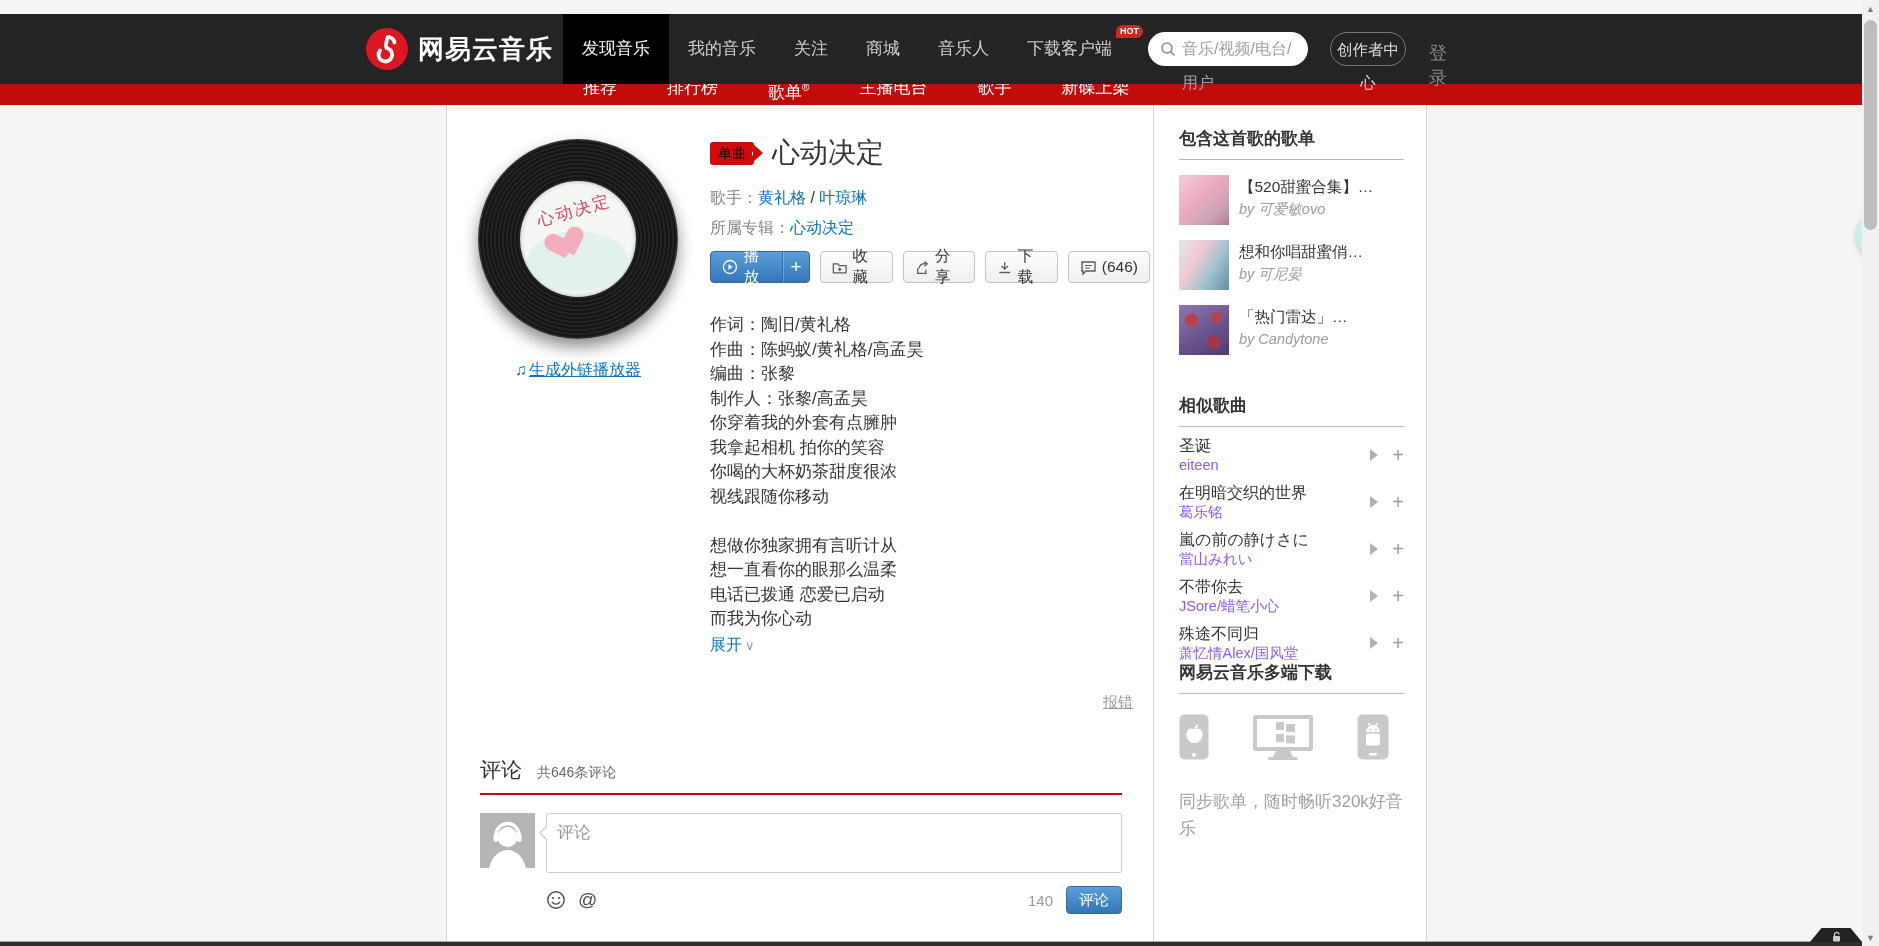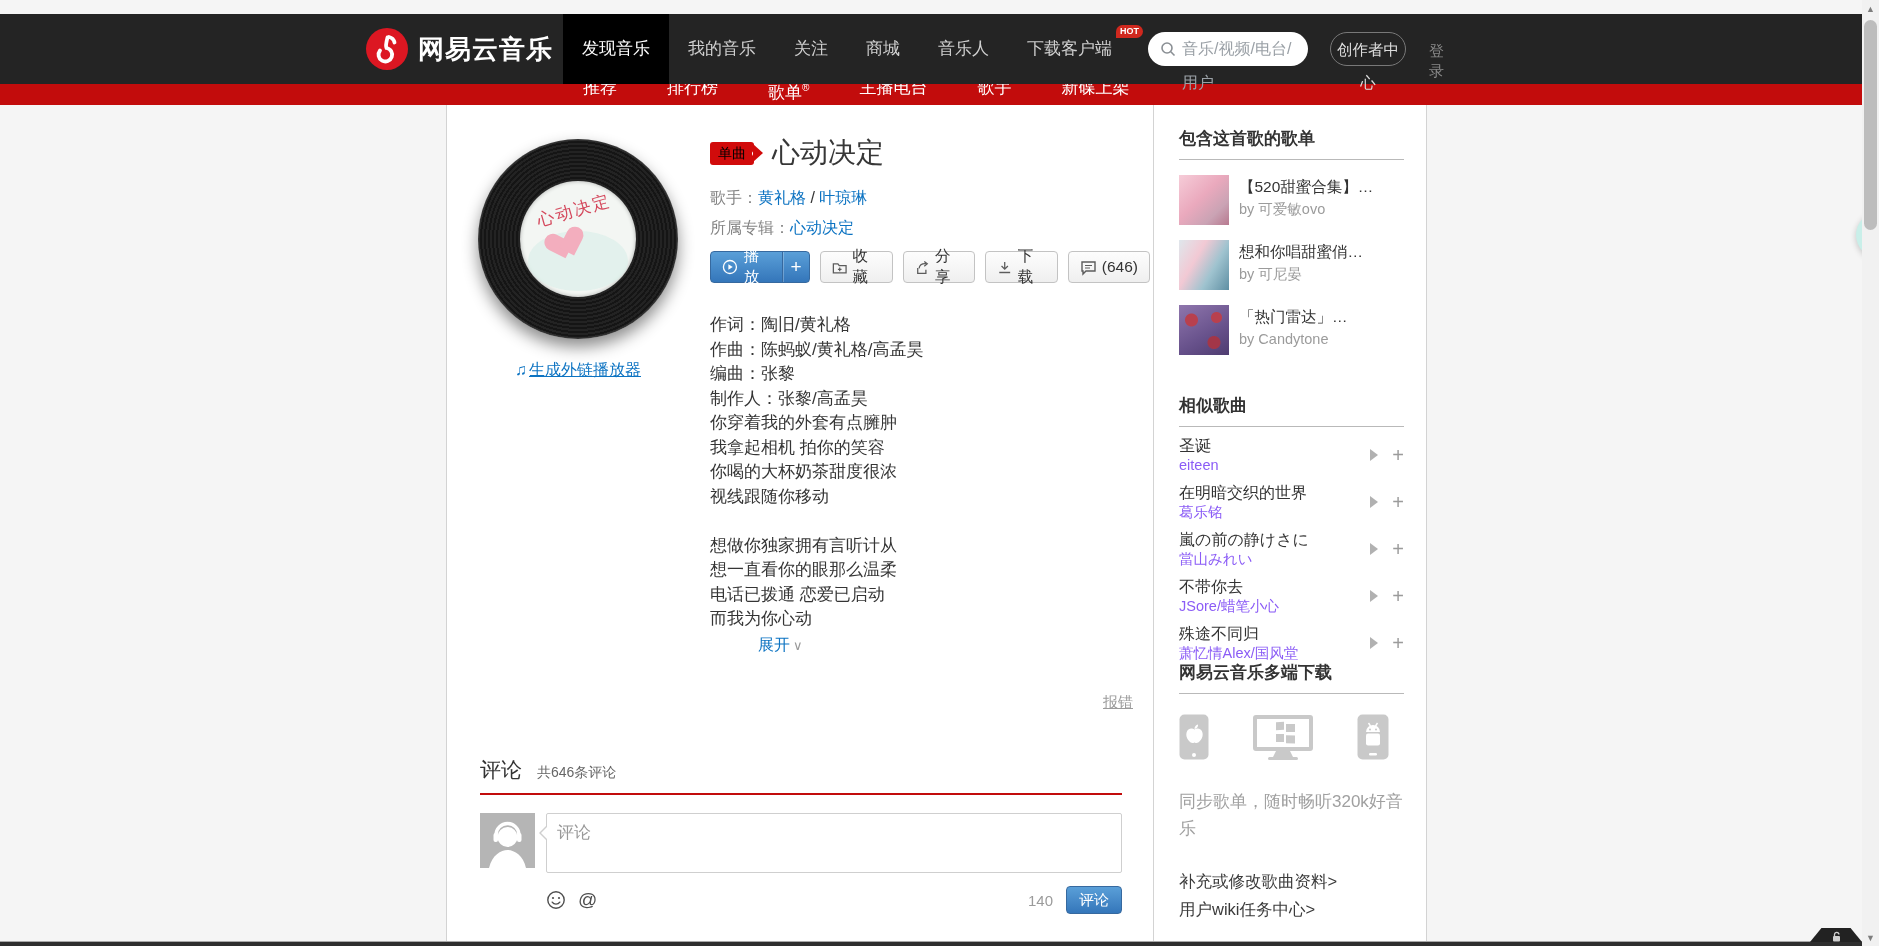--- a/index.html
+++ b/index.html
@@ -13,21 +13,21 @@
   .brand { color:#fff; font-size:26px; font-weight:bold; letter-spacing:1px; }
   .nav { position:absolute; left:563px; top:0; height:70px; display:flex; }
   .nav-item { height:70px; line-height:70px; padding:0 19px; color:#cfcfcf; font-size:17px; position:relative; cursor:pointer; white-space:nowrap; }
   .nav-item.active { background:#000; color:#fff; }
   .hot-badge { position:absolute; top:11px; right:-12px; background:#d0281e; color:#fff; font-size:9px; font-weight:bold; line-height:13px; padding:0 4px; border-radius:7px 7px 7px 0; }
   .search-pill { position:absolute; left:1148px; top:18px; width:160px; height:34px; background:#fff; border-radius:17px; overflow:visible; }
   .search-icon { position:absolute; left:12px; top:9px; }
   .search-ph { position:absolute; left:34px; top:0; width:114px; line-height:34px; font-size:16px; color:#9aa0a6; word-break:break-all; }
   .creator-btn { position:absolute; left:1330px; top:18px; width:76px; height:34px; border:1px solid #787878; border-radius:17px; overflow:visible; text-align:center; cursor:pointer; }
   .creator-btn span { display:inline-block; width:64px; line-height:33px; font-size:15.5px; color:#dddddd; word-break:break-all; }
-  .login-link { position:absolute; left:1429px; top:27px; width:19px; line-height:20px; font-size:15px; color:#8a8a8a; word-break:break-all; cursor:pointer; }
+  .login-link { position:absolute; left:1429px; top:27px; width:19px; line-height:25px; font-size:18px; color:#8a8a8a; word-break:break-all; cursor:pointer; }
 
   
   .subnav { position:absolute; left:0; top:70px; width:1879px; height:35px; background:#C20C0C; z-index:19; }
   .subnav-caret { position:absolute; left:597px; top:0; width:0; height:0; border-left:8px solid transparent; border-right:8px solid transparent; border-bottom:8px solid #ffffff; }
   .subnav-items { position:absolute; left:583px; top:0; display:flex; gap:50px; height:35px; }
   .subnav-item { line-height:35px; color:#fff; font-size:17px; cursor:pointer; white-space:nowrap; }
   .subnav-item sup { font-size:10px; }
 
   
   .wrapper { position:absolute; left:446px; top:105px; width:981px; height:841px; background:#fff; border-left:1px solid #d3d3d3; border-right:1px solid #d3d3d3; }
@@ -62,21 +62,21 @@
   
   .actions { margin-top:10px; display:flex; align-items:flex-start; }
   .btn-blue { display:flex; align-items:center; height:32px; background:linear-gradient(#5a9fd8,#3476ba); border:1px solid #36699f; border-radius:4px; color:#fff; cursor:pointer; }
   .btn-blue .play-seg { display:flex; align-items:center; gap:6px; padding:0 11px; font-size:15.5px; }
   .btn-blue .plus-seg { width:30px; text-align:center; font-size:19px; line-height:30px; border-left:1px solid #36699f; box-shadow:inset 1px 0 0 rgba(255,255,255,.25); }
   .btn-gray { display:flex; align-items:center; gap:5px; height:32px; margin-left:10px; padding:0 11px; background:linear-gradient(#fdfdfd,#efefef); border:1px solid #c3c3c3; border-radius:4px; font-size:15.5px; color:#333; cursor:pointer; }
 
   
   .lyrics { margin-top:30px; font-size:17px; color:#353535; }
   .lyr { line-height:24.5px; min-height:24.5px; white-space:pre-wrap; }
-  .expand-link { display:inline-block; margin-top:3px; font-size:16px; color:#0C73C2; cursor:pointer;margin-left:48px; }
+  .expand-link { display:inline-block; margin-top:3px; font-size:16px; color:#0C73C2; cursor:pointer; }
   .expand-link .chev { color:#999; margin-left:3px; font-size:13px; }
 
   .report-link { position:absolute; left:656px; top:588px; font-size:15px; color:#9b9b9b; text-decoration:underline; cursor:pointer; }
 
   
   .comments { position:absolute; left:33px; top:651px; width:642px; }
   .cmt-header { display:flex; align-items:baseline; border-bottom:2px solid #C20C0C; padding-bottom:9px; }
   .cmt-title { font-size:21px; color:#333; }
   .cmt-count { margin-left:15px; font-size:14px; color:#666; }
   .editor { margin-top:18px; display:flex; }
@@ -95,21 +95,21 @@
   .hot-title { margin-top:25px; font-size:17px; font-weight:bold; color:#333; }
 
   
   .sidebar { position:absolute; left:706px; top:0; width:275px; height:841px; border-left:1px solid #d3d3d3; }
   .sb-sec { position:absolute; left:25px; width:225px; }
   .sb-h { font-size:17px; font-weight:bold; color:#333; padding-bottom:9px; border-bottom:1px solid #b9b9b9; }
   .pl-item { display:flex; margin-top:15px; cursor:pointer; }
   .pl-thumb { width:50px; height:50px; flex:0 0 50px; }
   .pl-text { margin-left:10px; overflow:hidden; }
   .pl-title { font-size:15.5px; color:#333; line-height:23px; white-space:nowrap; }
-  .pl-by { font-size:14.5px; color:#9b9b9b; line-height:22px; }
+  .pl-by { font-size:14.5px; color:#9b9b9b; line-height:22px;font-style:italic; }
   .thumb-0 { background:linear-gradient(135deg,#f6ccd8 0%,#eaa9bd 45%,#caa3b4 75%,#b7798f 100%); }
   .thumb-1 { background:linear-gradient(120deg,#dfe7ec 0%,#f2c9d4 35%,#9fc3cf 65%,#5f8fa3 100%); }
   .thumb-2 { background:radial-gradient(circle at 25% 30%,#b8404e 0 6px,transparent 7px),radial-gradient(circle at 75% 25%,#b8404e 0 5px,transparent 6px),radial-gradient(circle at 70% 75%,#a33648 0 6px,transparent 7px),linear-gradient(150deg,#8f76ad,#67518b 60%,#4e3c70); }
   .sim-item { display:flex; align-items:center; margin-top:9px; }
   .sim-text { flex:1; overflow:hidden; }
   .sim-title { font-size:16px; color:#333; line-height:20px; white-space:nowrap; cursor:pointer; }
   .sim-artist { font-size:14.5px; color:#8b5cf6; line-height:18px; white-space:nowrap; }
   .sim-play { width:0; height:0; border-top:6px solid transparent; border-bottom:6px solid transparent; border-left:8px solid #b1b1b1; margin:0 14px 0 8px; cursor:pointer; }
   .sim-add { font-size:20px; color:#9b9b9b; line-height:20px; cursor:pointer; }
   .dl-icons { display:flex; justify-content:space-between; width:210px; margin-top:20px; }
@@ -396,24 +396,20 @@
             <circle cx="19" cy="15.5" r="1" fill="#c9c9c9"></circle>
             <line x1="11.5" y1="9" x2="13.5" y2="12" stroke="#fff" stroke-width="1.4"></line>
             <line x1="20.5" y1="9" x2="18.5" y2="12" stroke="#fff" stroke-width="1.4"></line>
             <rect x="9" y="19.5" width="14" height="12" rx="2" fill="#fff"></rect>
             <rect x="12" y="39" width="8" height="2.5" rx="1.2" fill="#fff"></rect>
           </svg>
         </div>
         <div class="dl-desc">同步歌单，随时畅听320k好音乐</div>
       </div>
 
-      <div class="sb-sec sb-links" style="top:762px;">
-        <div>补充或修改歌曲资料&gt;</div>
-        <div>用户wiki任务中心&gt;</div>
-      </div>
     </div>
   </div>
 
   <div class="float-widget"></div>
 
   <div class="bottom-bar"></div>
   <div class="lock-tab">
     <svg width="11" height="11" viewBox="0 0 11 11">
       <rect x="2" y="5" width="7" height="5.5" rx="1" fill="#cfcfcf"></rect>
       <path d="M3.5 5 v-1.5 a2.2 2.2 0 0 1 4.4 0" fill="none" stroke="#cfcfcf" stroke-width="1.3"></path>

